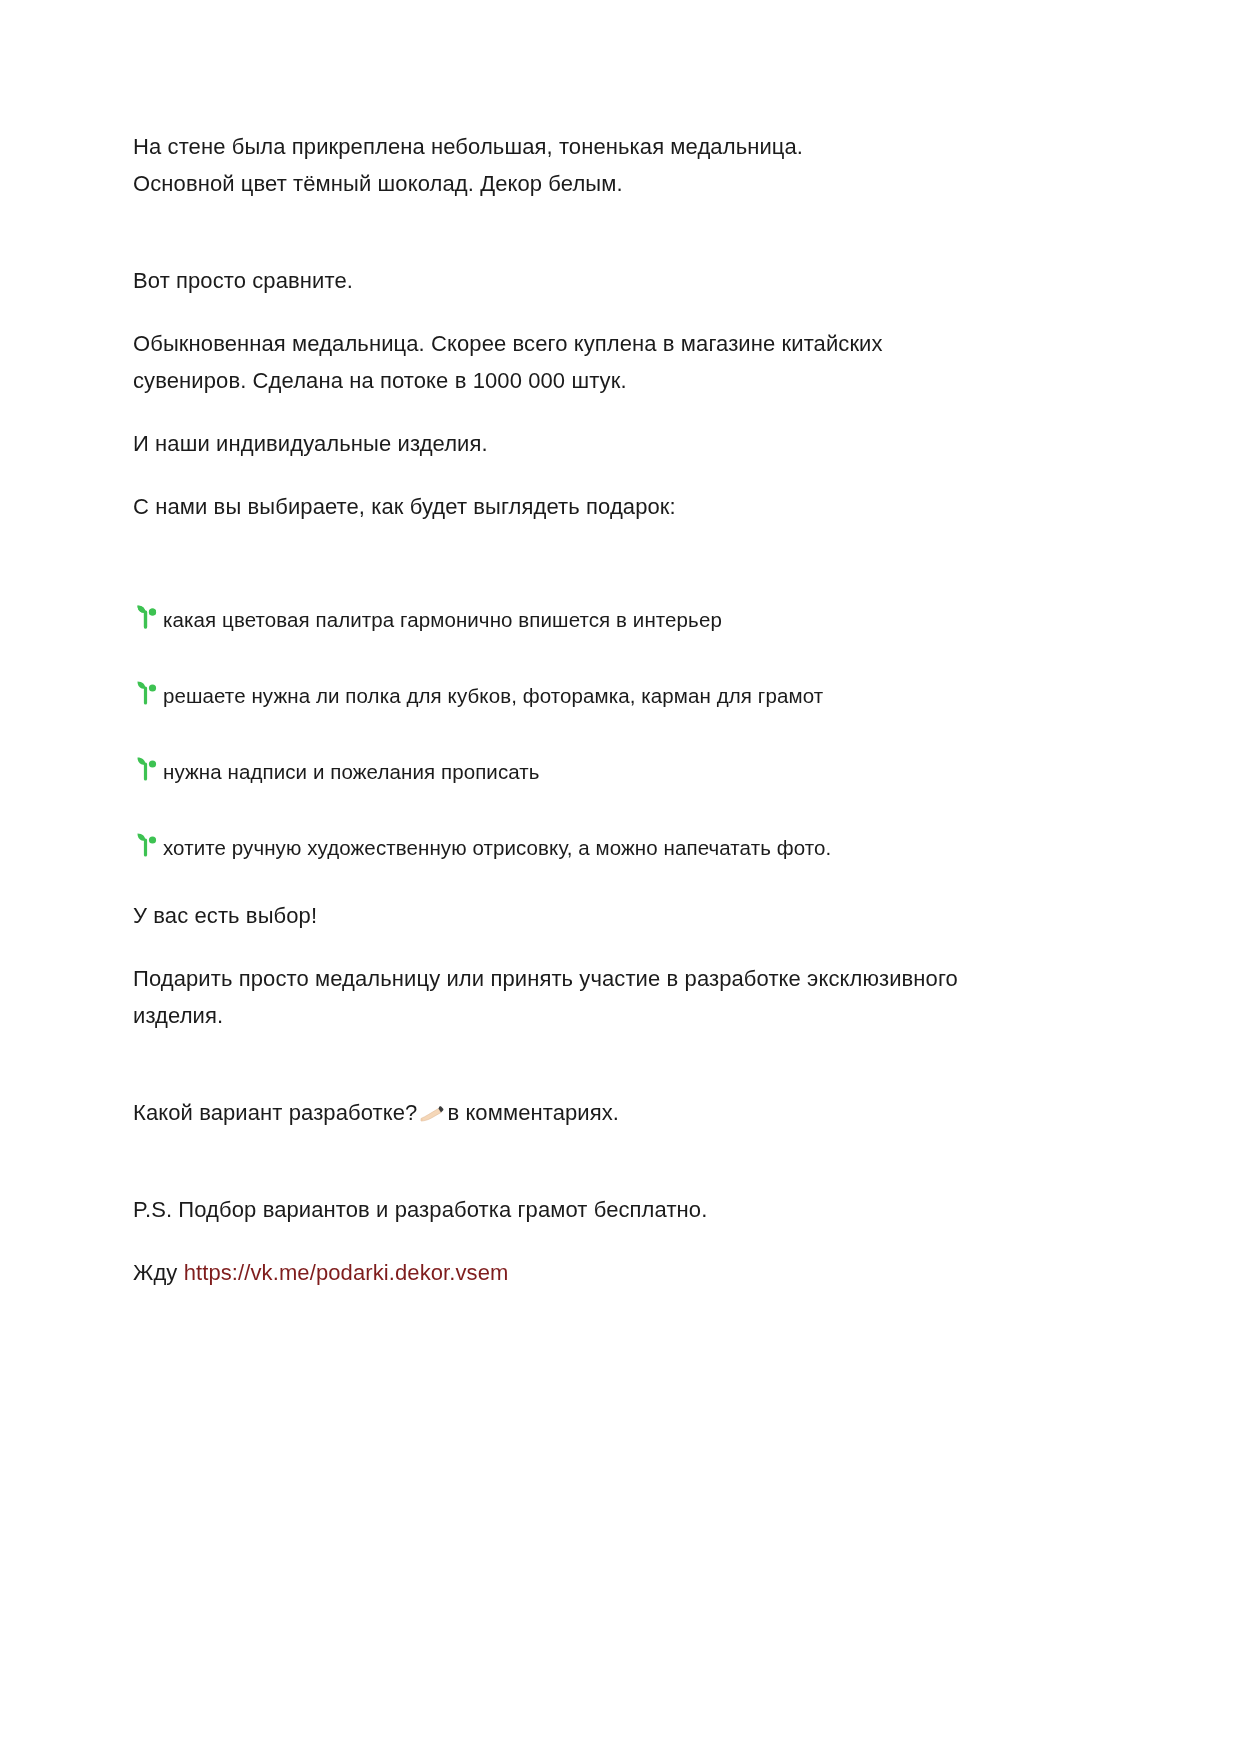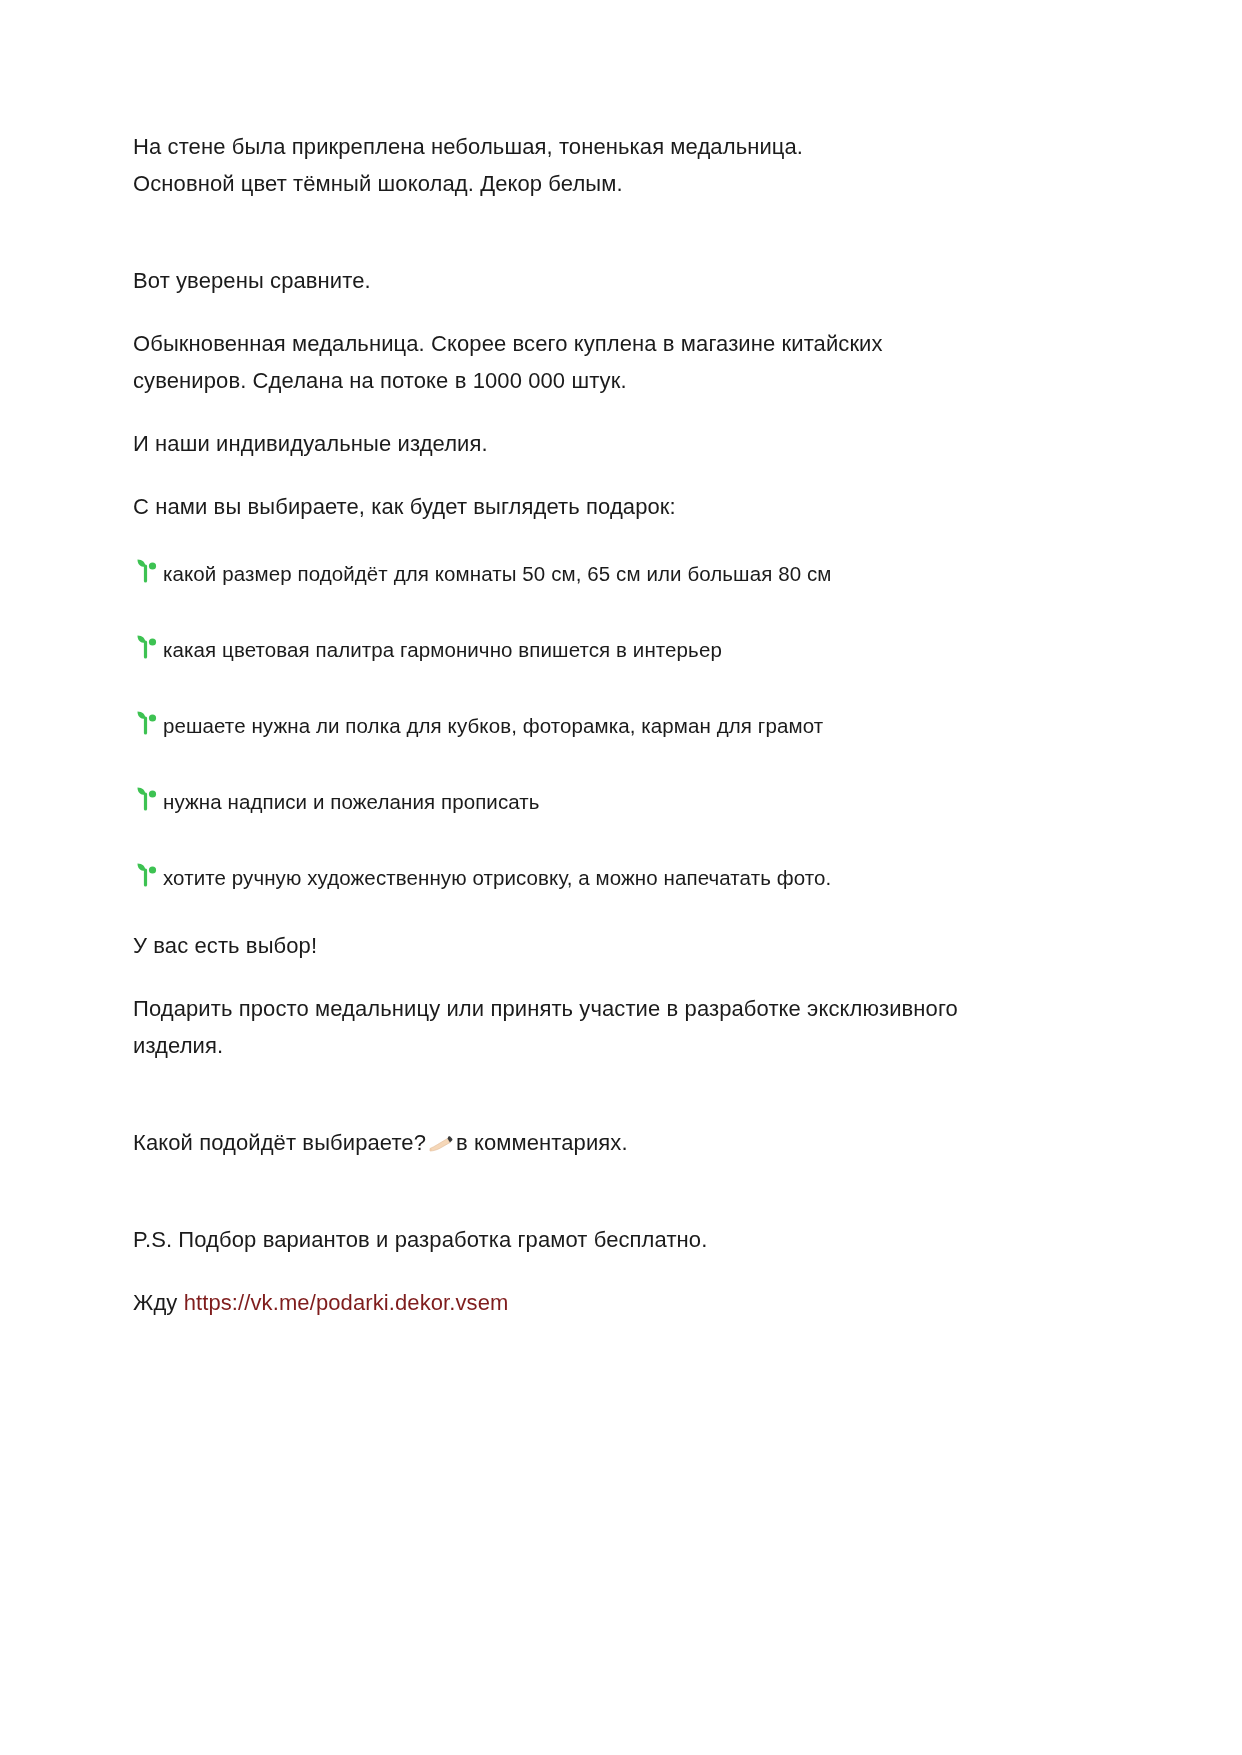--- a/index.html
+++ b/index.html
@@ -92,21 +92,21 @@
 <div class="page">
   <div class="content">
 
     <div class="block-intro">
       <p class="para">На стене была прикреплена небольшая, тоненькая медальница.</p>
       <p class="para">Основной цвет тёмный шоколад. Декор белым.</p>
     </div>
 
     <div class="gap-xl"></div>
 
-    <p class="para">Вот уверены сравните.</p>
+    <p class="para">Вот просто сравните.</p>
 
     <div class="gap-md"></div>
 
     <p class="para para-wide">Обыкновенная медальница. Скорее всего куплена в магазине китайских сувениров. Сделана на потоке в 1000 000 штук.</p>
 
     <div class="gap-md"></div>
 
     <p class="para">И наши индивидуальные изделия.</p>
 
     <div class="gap-md"></div>
@@ -117,21 +117,20 @@
 
     <ul class="bullet-list">
       <li class="bullet-item">
         <span class="sprout">
           <svg viewBox="0 0 26 28" width="26" height="28" aria-hidden="true">
             <path d="M12.5 26 L12.5 11" stroke="#3dc252" stroke-width="3.2" stroke-linecap="round" fill="none"></path>
             <path d="M12.5 12 C6.5 12 4.5 8.5 4.5 4.5 C9.5 4.5 12.5 7.5 12.5 12 Z" fill="#3dc252"></path>
             <circle cx="19.5" cy="11" r="3.6" fill="#3dc252"></circle>
           </svg>
         </span>
-        <span>какой размер подойдёт для комнаты 50 см, 65 см или большая 80 см</span>
       </li>
       <li class="bullet-item">
         <span class="sprout">
           <svg viewBox="0 0 26 28" width="26" height="28" aria-hidden="true">
             <path d="M12.5 26 L12.5 11" stroke="#3dc252" stroke-width="3.2" stroke-linecap="round" fill="none"></path>
             <path d="M12.5 12 C6.5 12 4.5 8.5 4.5 4.5 C9.5 4.5 12.5 7.5 12.5 12 Z" fill="#3dc252"></path>
             <circle cx="19.5" cy="11" r="3.6" fill="#3dc252"></circle>
           </svg>
         </span>
         <span>какая цветовая палитра гармонично впишется в интерьер</span>
@@ -171,21 +170,21 @@
     <div class="gap-lg"></div>
 
     <p class="para">У вас есть выбор!</p>
 
     <div class="gap-md"></div>
 
     <p class="para">Подарить просто медальницу или принять участие в разработке эксклюзивного изделия.</p>
 
     <div class="gap-xl"></div>
 
-    <p class="para"><span>Какой подойдёт выбираете?</span><span class="hand-emoji"><svg viewBox="0 0 24 22" width="24" height="22" aria-hidden="true">
+    <p class="para"><span>Какой вариант разработке?</span><span class="hand-emoji"><svg viewBox="0 0 24 22" width="24" height="22" aria-hidden="true">
             <path d="M1 19 C4 19 7.5 18 10.5 16.5 L21 10.5 L18.5 6.5 L8.5 12.5 C6 14 3.5 15.5 1 16.5 Z" fill="#f5d7b8" stroke="#e0bb97" stroke-width="0.6"></path>
             <path d="M18.5 6.5 L21 10.5 L23 8.5 C23.6 7.9 23.6 7 23 6.4 L21.4 4.8 C20.8 4.2 19.9 4.2 19.3 4.8 Z" fill="#3b3b3b"></path>
             <path d="M1 19 L1 16.5 L3.5 18 Z" fill="#f0cba6"></path>
           </svg></span><span>в комментариях.</span></p>
 
     <div class="gap-xl"></div>
 
     <p class="para">P.S. Подбор вариантов и разработка грамот бесплатно.</p>
 
     <div class="gap-md"></div>

